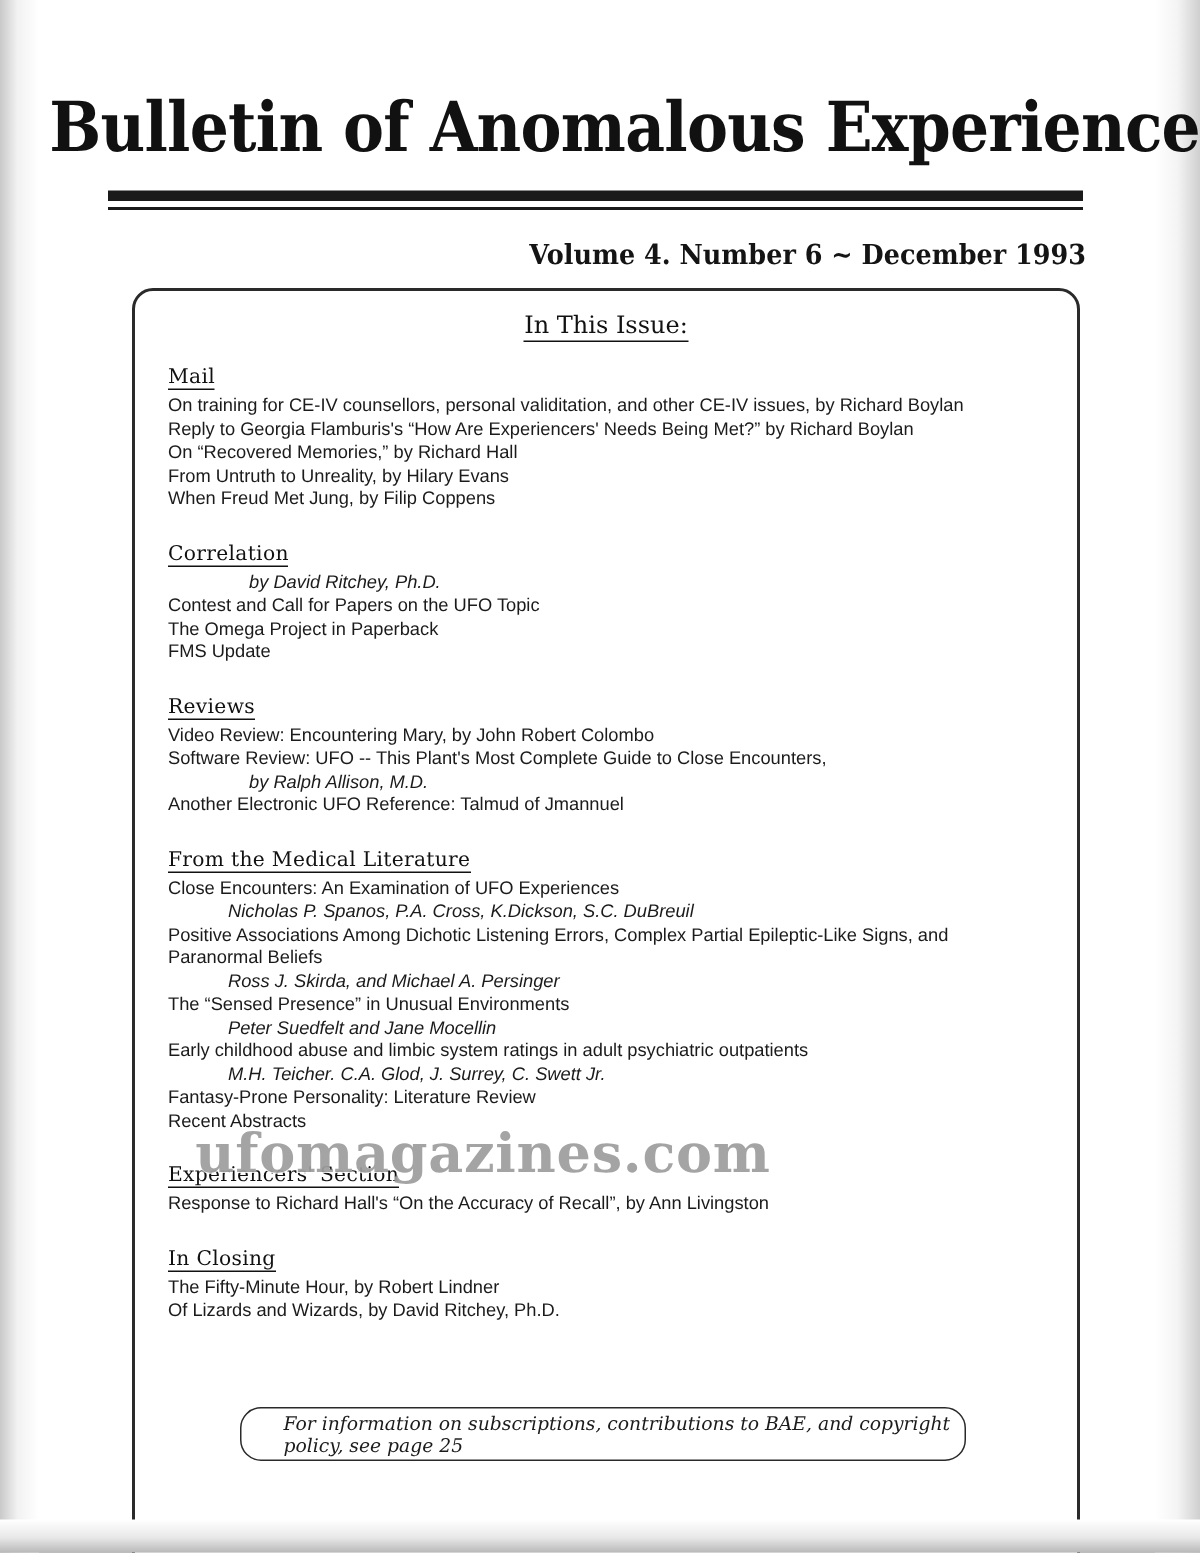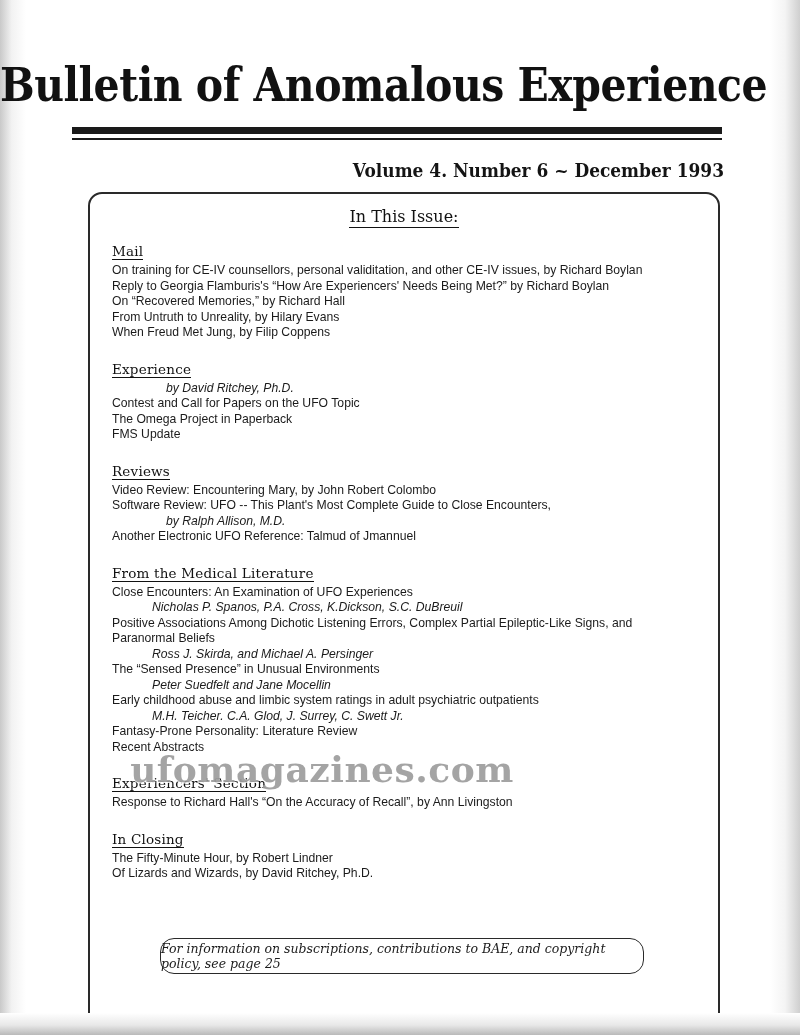--- a/index.html
+++ b/index.html
@@ -42,21 +42,21 @@
     width: 30px; height: 1035px;
     background: linear-gradient(to left, #cfcfcf 0%, #f4f4f4 50%, #ffffff 100%);
     pointer-events: none;
   }
 
   .masthead {
     position: absolute;
     top: 58px;
     left: 0;
     width: 800px;
-    text-align: left;
+    text-align: right;
   }
   .masthead-title {
     font-family: "DejaVu Serif", serif;
     font-weight: bold;
     font-size: 41px;
     letter-spacing: -0.5px;
     color: #111;
     white-space: nowrap;
     transform: scaleY(1.12);
     transform-origin: center top;
@@ -148,20 +148,21 @@
     left: 160px;
     top: 938px;
     width: 484px;
     height: 36px;
     border: 1.5px solid #2a2a2a;
     border-radius: 14px;
     box-sizing: border-box;
     display: flex;
     align-items: center;
     justify-content: center;
+    padding-left: 28px;
   }
   .footer-text {
     font-family: "DejaVu Serif", serif;
     font-style: italic;
     font-size: 12.5px;
     color: #1b1b1b;
   }
 
   .watermark {
     position: absolute;
@@ -191,21 +192,21 @@
   <div class="rule-thick"></div>
   <div class="rule-thin"></div>
   <div class="issue-line">Volume 4. Number 6 ~ December 1993</div>
 
   <div class="contents-box">
     <div class="contents-title">
       <span>In This Issue:</span>
     </div>
     <div class="sections" id="sections-root">
         <div class="section"><div class="section-head">Mail</div><div class="entry">On training for CE-IV counsellors, personal validitation, and other CE-IV issues, by Richard Boylan</div><div class="entry">Reply to Georgia Flamburis's “How Are Experiencers' Needs Being Met?” by Richard Boylan</div><div class="entry">On “Recovered Memories,” by Richard Hall</div><div class="entry">From Untruth to Unreality, by Hilary Evans</div><div class="entry">When Freud Met Jung, by Filip Coppens</div></div>
-        <div class="section"><div class="section-head">Experience</div><div class="entry indent it">by David Ritchey, Ph.D.</div><div class="entry">Contest and Call for Papers on the UFO Topic</div><div class="entry">The Omega Project in Paperback</div><div class="entry">FMS Update</div></div>
+        <div class="section"><div class="section-head">Correlation</div><div class="entry indent it">by David Ritchey, Ph.D.</div><div class="entry">Contest and Call for Papers on the UFO Topic</div><div class="entry">The Omega Project in Paperback</div><div class="entry">FMS Update</div></div>
         <div class="section"><div class="section-head">Reviews</div><div class="entry">Video Review:  Encountering Mary, by John Robert Colombo</div><div class="entry">Software Review:  UFO -- This Plant's Most Complete Guide to Close Encounters,</div><div class="entry indent it">by Ralph Allison, M.D.</div><div class="entry">Another Electronic UFO Reference:  Talmud of Jmannuel</div></div>
         <div class="section"><div class="section-head">From the Medical Literature</div><div class="entry">Close Encounters:  An Examination of UFO Experiences</div><div class="entry indent2 it">Nicholas P. Spanos, P.A. Cross, K.Dickson, S.C. DuBreuil</div><div class="entry">Positive Associations Among Dichotic Listening Errors, Complex Partial Epileptic-Like Signs, and</div><div class="entry">Paranormal Beliefs</div><div class="entry indent2 it">Ross J. Skirda, and Michael A. Persinger</div><div class="entry">The “Sensed Presence” in Unusual Environments</div><div class="entry indent2 it">Peter Suedfelt and Jane Mocellin</div><div class="entry">Early childhood abuse and limbic system ratings in adult psychiatric outpatients</div><div class="entry indent2 it">M.H. Teicher. C.A. Glod, J. Surrey, C. Swett Jr.</div><div class="entry">Fantasy-Prone Personality:  Literature Review</div><div class="entry">Recent Abstracts</div></div>
         <div class="section"><div class="section-head">Experiencers' Section</div><div class="entry">Response to Richard Hall's “On the Accuracy of Recall”, by Ann Livingston</div></div>
         <div class="section"><div class="section-head">In Closing</div><div class="entry">The Fifty-Minute Hour, by Robert Lindner</div><div class="entry">Of Lizards and Wizards, by David Ritchey, Ph.D.</div></div>
       </div>
   </div>
 
   <div class="watermark">ufomagazines.com</div>
 
   <div class="footer-box">

